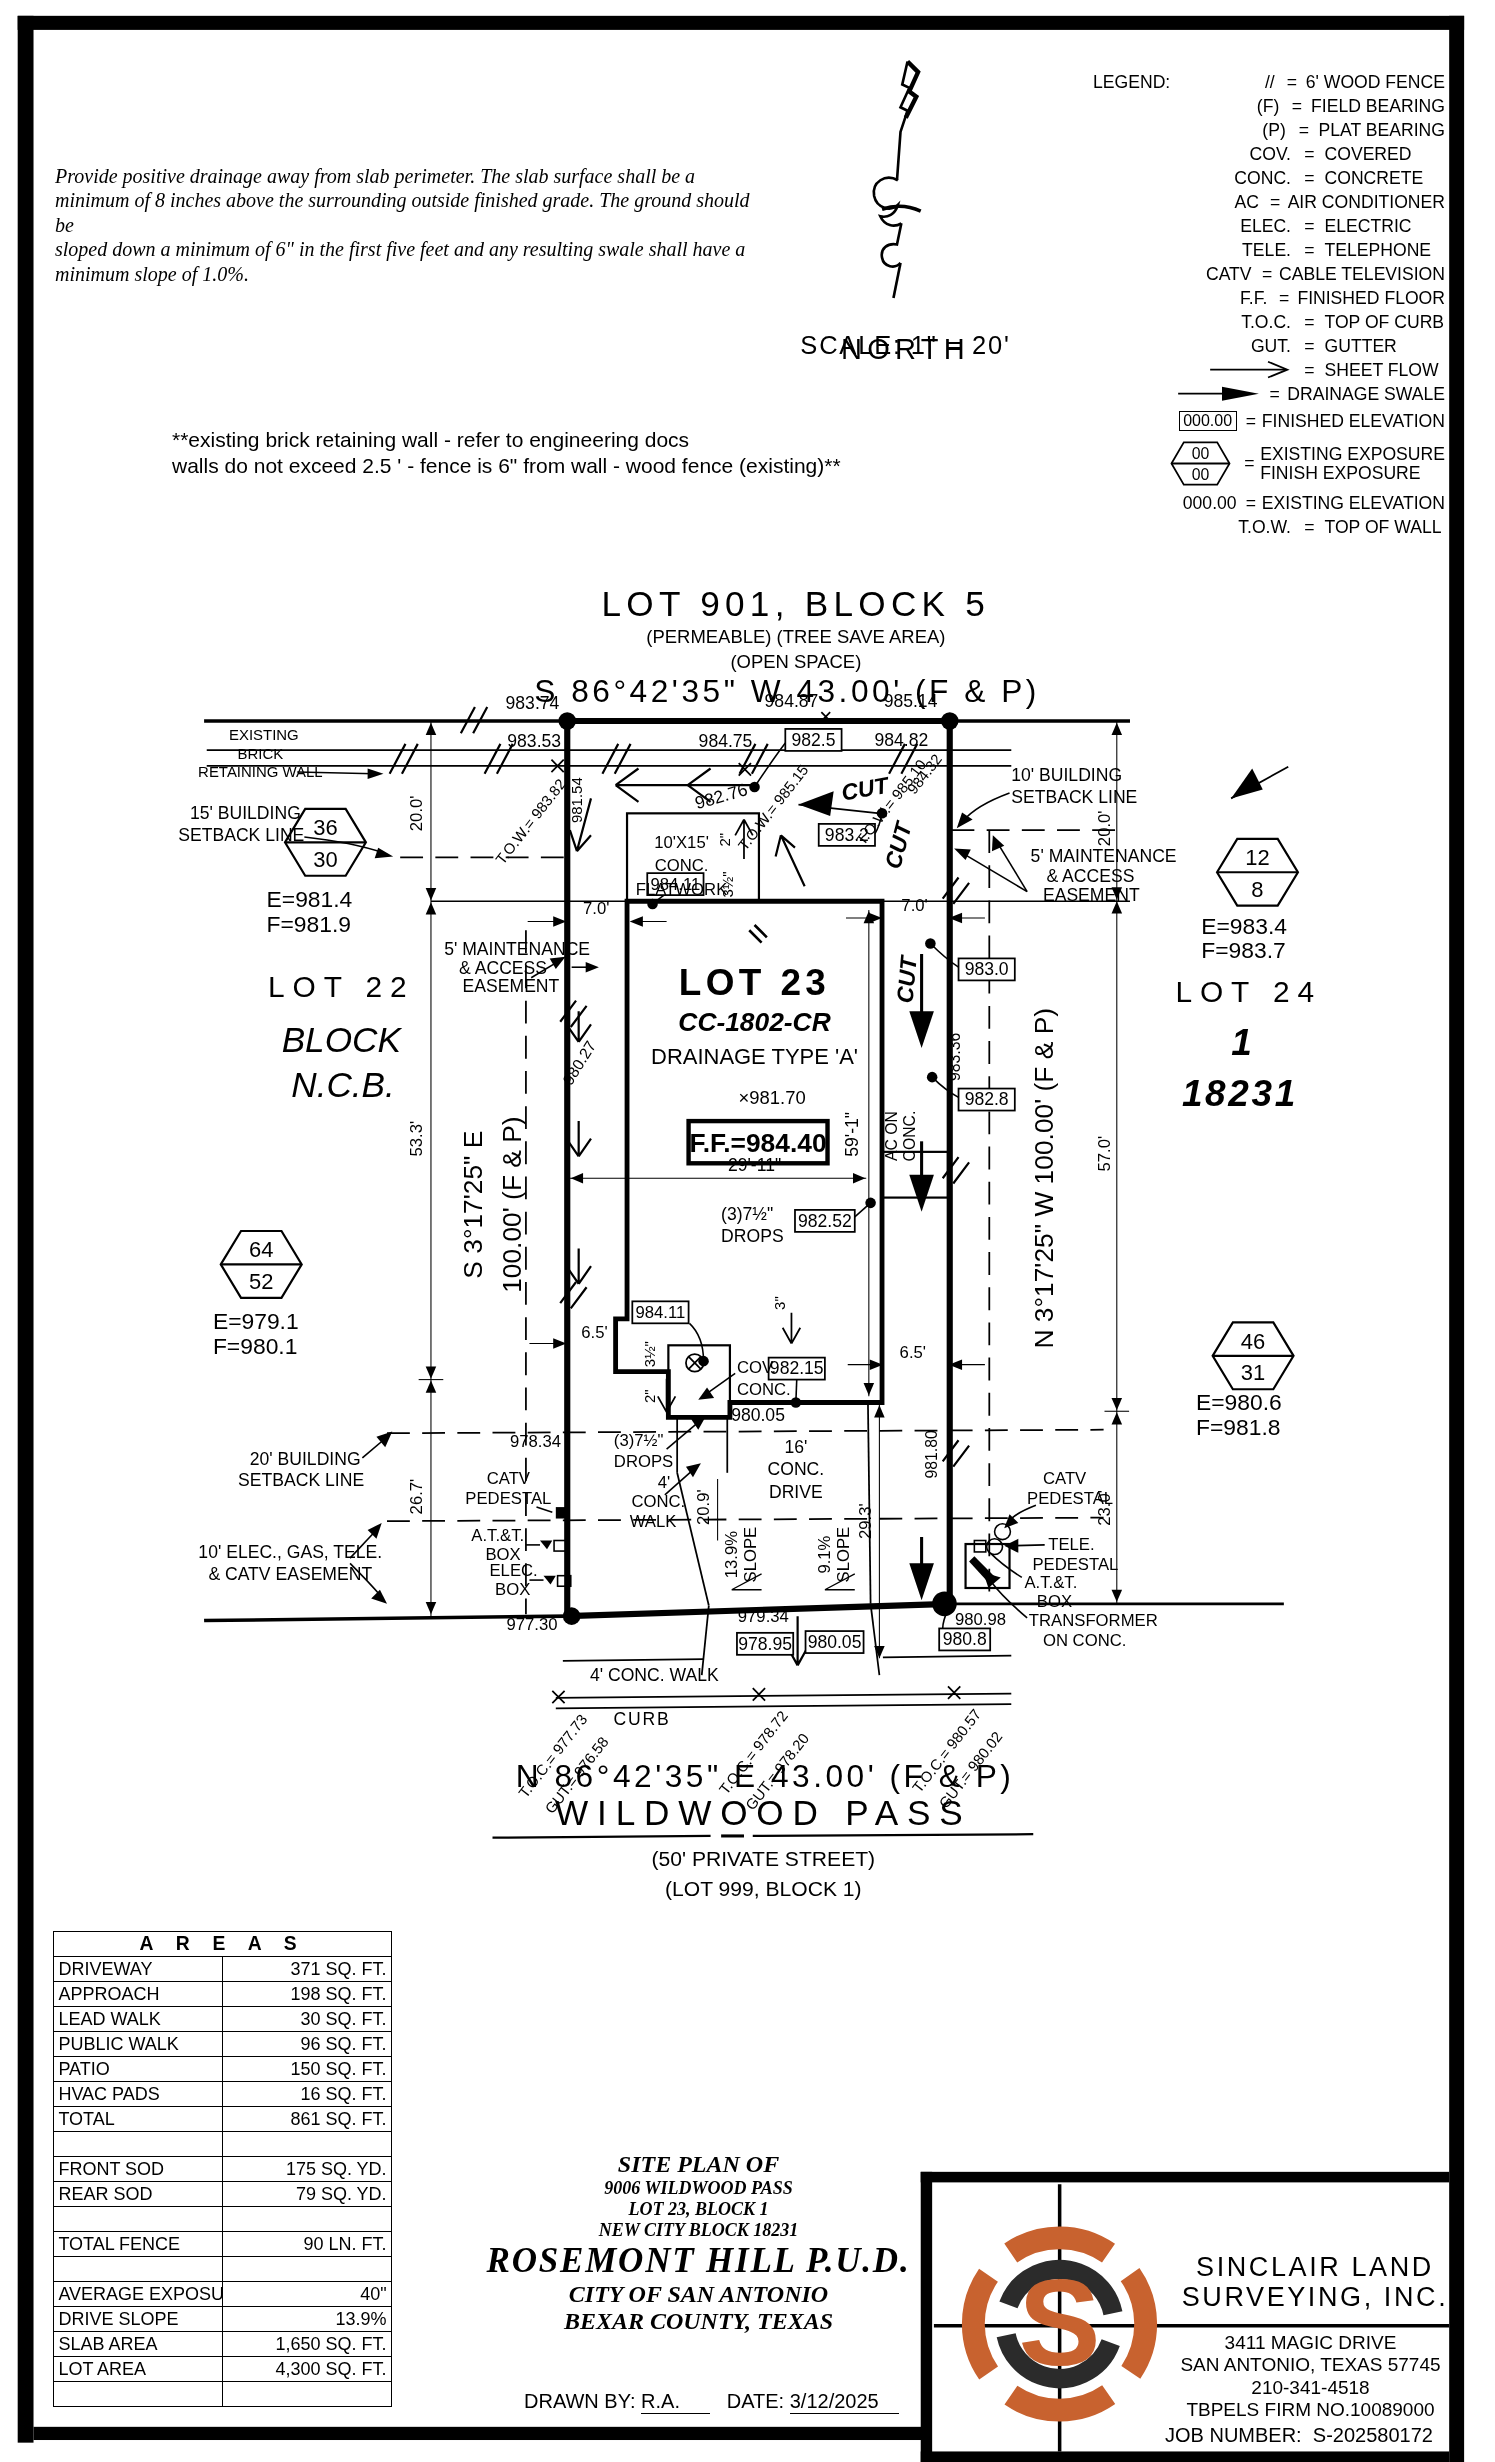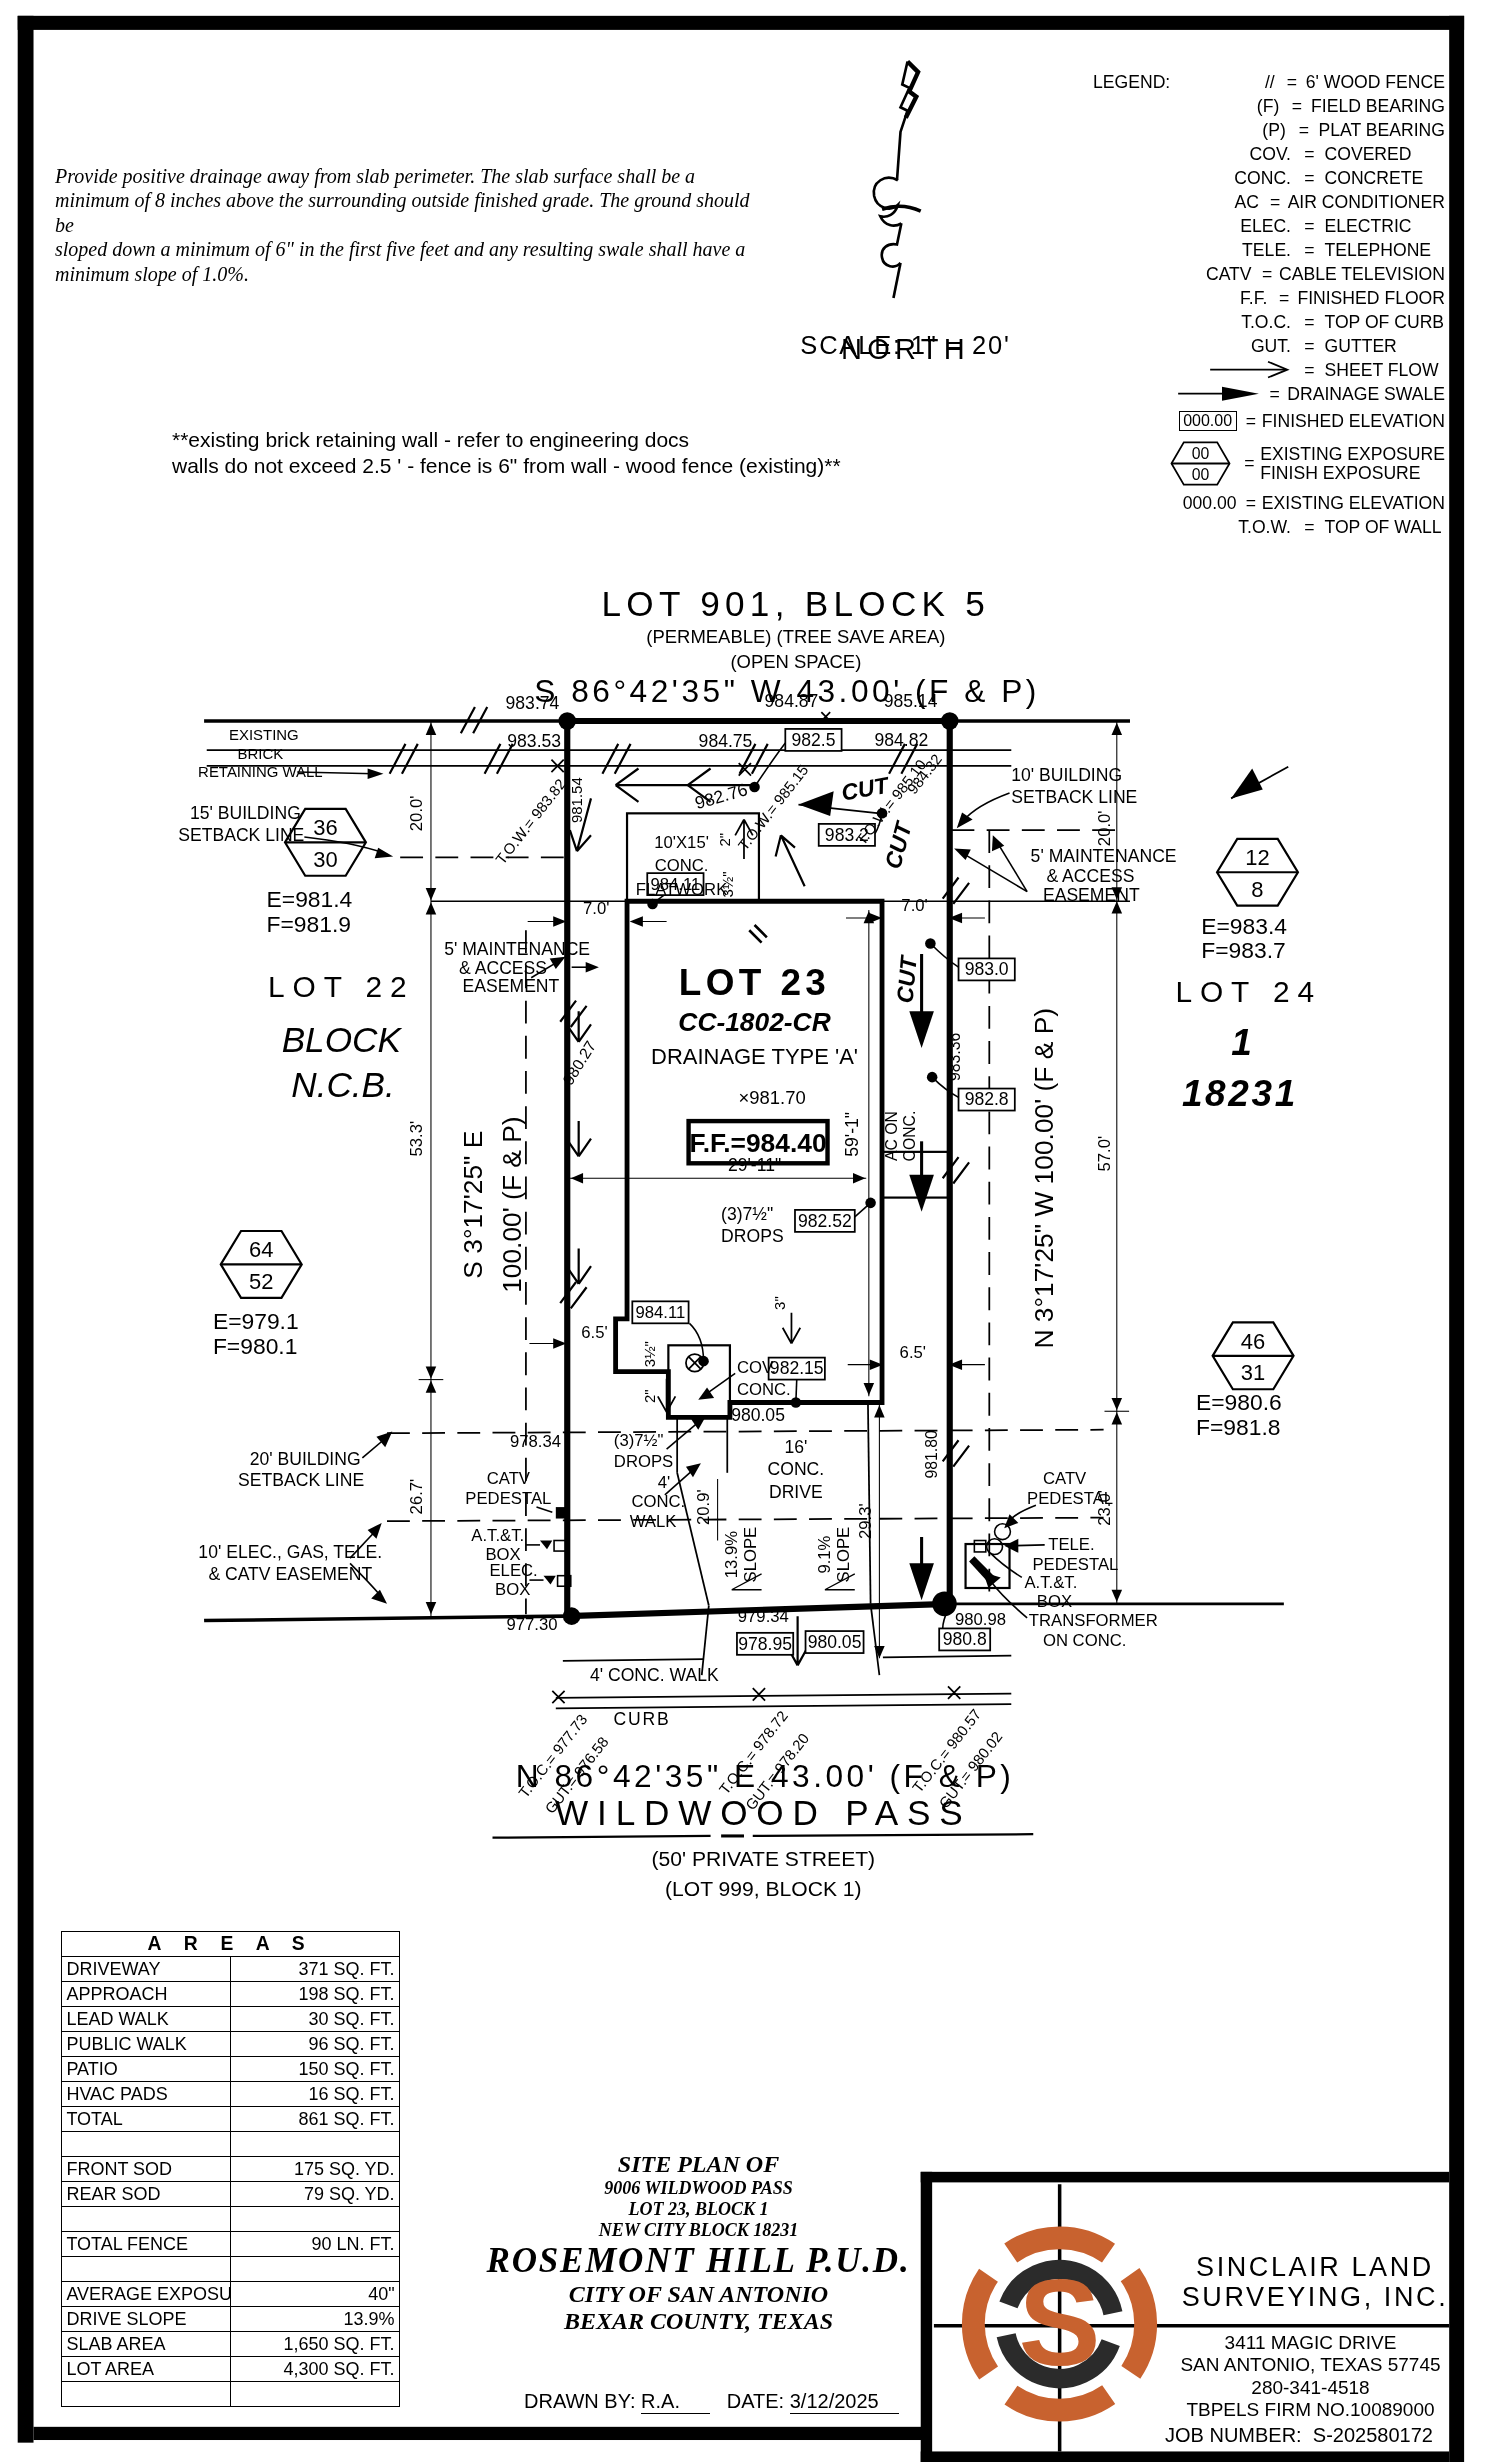--- a/index.html
+++ b/index.html
@@ -19,21 +19,21 @@
   
   #legend{font-size:17.6px;}
   .lg-row{display:flex;align-items:center;height:24px;}
   .lg-title{width:92px;}
   .lg-sym{width:106px;text-align:right;padding-right:3.5px;display:flex;justify-content:flex-end;align-items:center;}
   .lg-eq{width:30px;text-align:center;}
   .lg-desc{white-space:nowrap;}
   .lg-box{border:1.8px solid #000;padding:0 3.5px;font-size:16px;}
   .lg-2line{line-height:1.05;}
   
-  #areas{border-collapse:collapse;table-layout:fixed;width:339px;font-size:18px;margin-left:8px;}
+  #areas{border-collapse:collapse;table-layout:fixed;width:339px;font-size:18px;}
   #areas th,#areas td{border:1.8px solid #000;height:24px;padding:0 4.4px;font-weight:normal;overflow:hidden;white-space:nowrap;}
   #areas .ttl{text-align:center;font-weight:bold;letter-spacing:8.8px;font-size:19.3px;}
   #areas td.val{text-align:right;width:114px;}
   
   .tb{font-family:"Liberation Serif",serif;font-style:italic;font-weight:bold;text-align:center;}
   .tb1{font-size:24px;} .tb2{font-size:18px;} .tb5{font-size:35px;letter-spacing:1.8px;}
   .tb6{font-size:24px;}
   .drawnrow{font-size:20px;}
   .fillin{display:inline-block;border-bottom:1.8px solid #000;text-align:left;}
   
@@ -722,21 +722,21 @@
   <circle cx="120" cy="150" r="62" fill="none" stroke="#2b2b2b" stroke-width="22" stroke-dasharray="160 35" transform="rotate(20 120 150)"></circle>
   <text x="120" y="197" font-size="140" font-weight="bold" text-anchor="middle" font-family="Liberation Serif,serif" style="fill:var(--accent)">S</text>
 </svg>
 <div class="abs firmname" style="left:1170px;top:2253px;width:290px;">
   <div>SINCLAIR LAND</div>
   <div>SURVEYING, INC.</div>
 </div>
 <div class="abs firmaddr" style="left:1161px;top:2332px;width:299px;text-align:center;">
   <div>3411 MAGIC DRIVE</div>
   <div>SAN ANTONIO, TEXAS 57745</div>
-  <div>280-341-4518</div>
+  <div>210-341-4518</div>
   <div>TBPELS FIRM NO.10089000</div>
 </div>
 <div class="abs jobrow" style="left:1165px;top:2424px;width:290px;">
   <span>JOB NUMBER:</span>&nbsp;
   <span>S-202580172</span>
 </div>
 
 </div>
 
 

